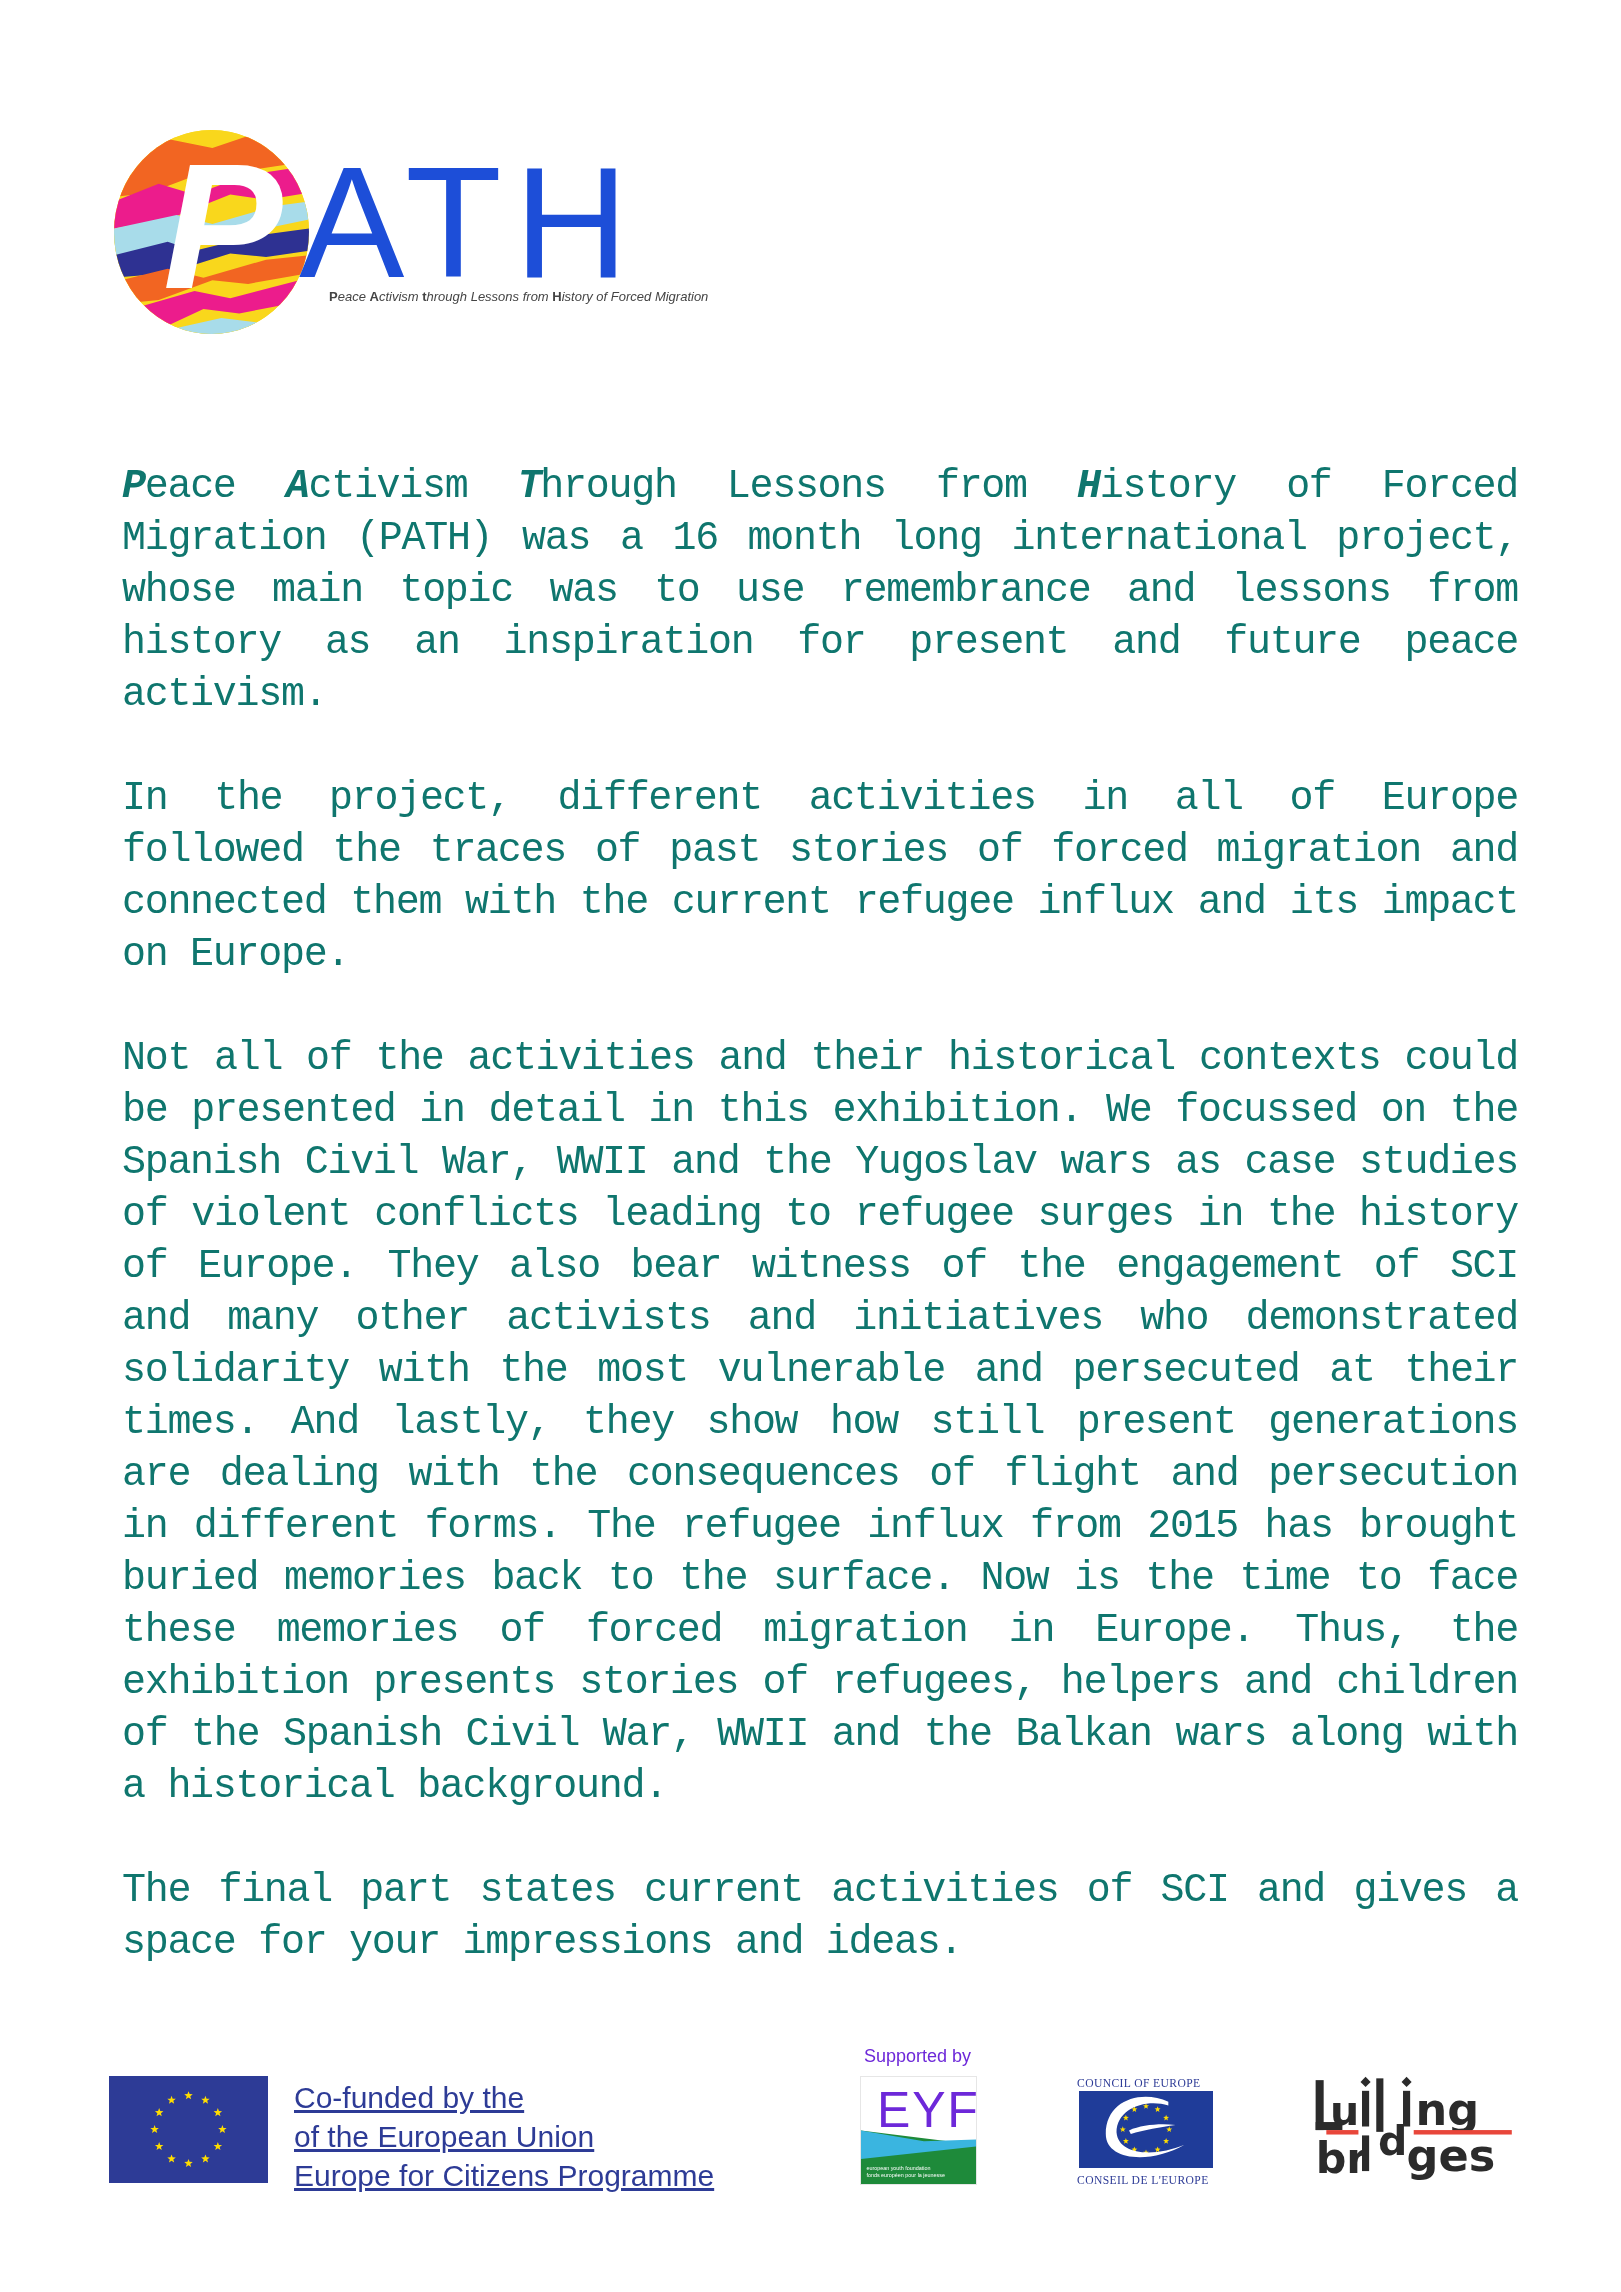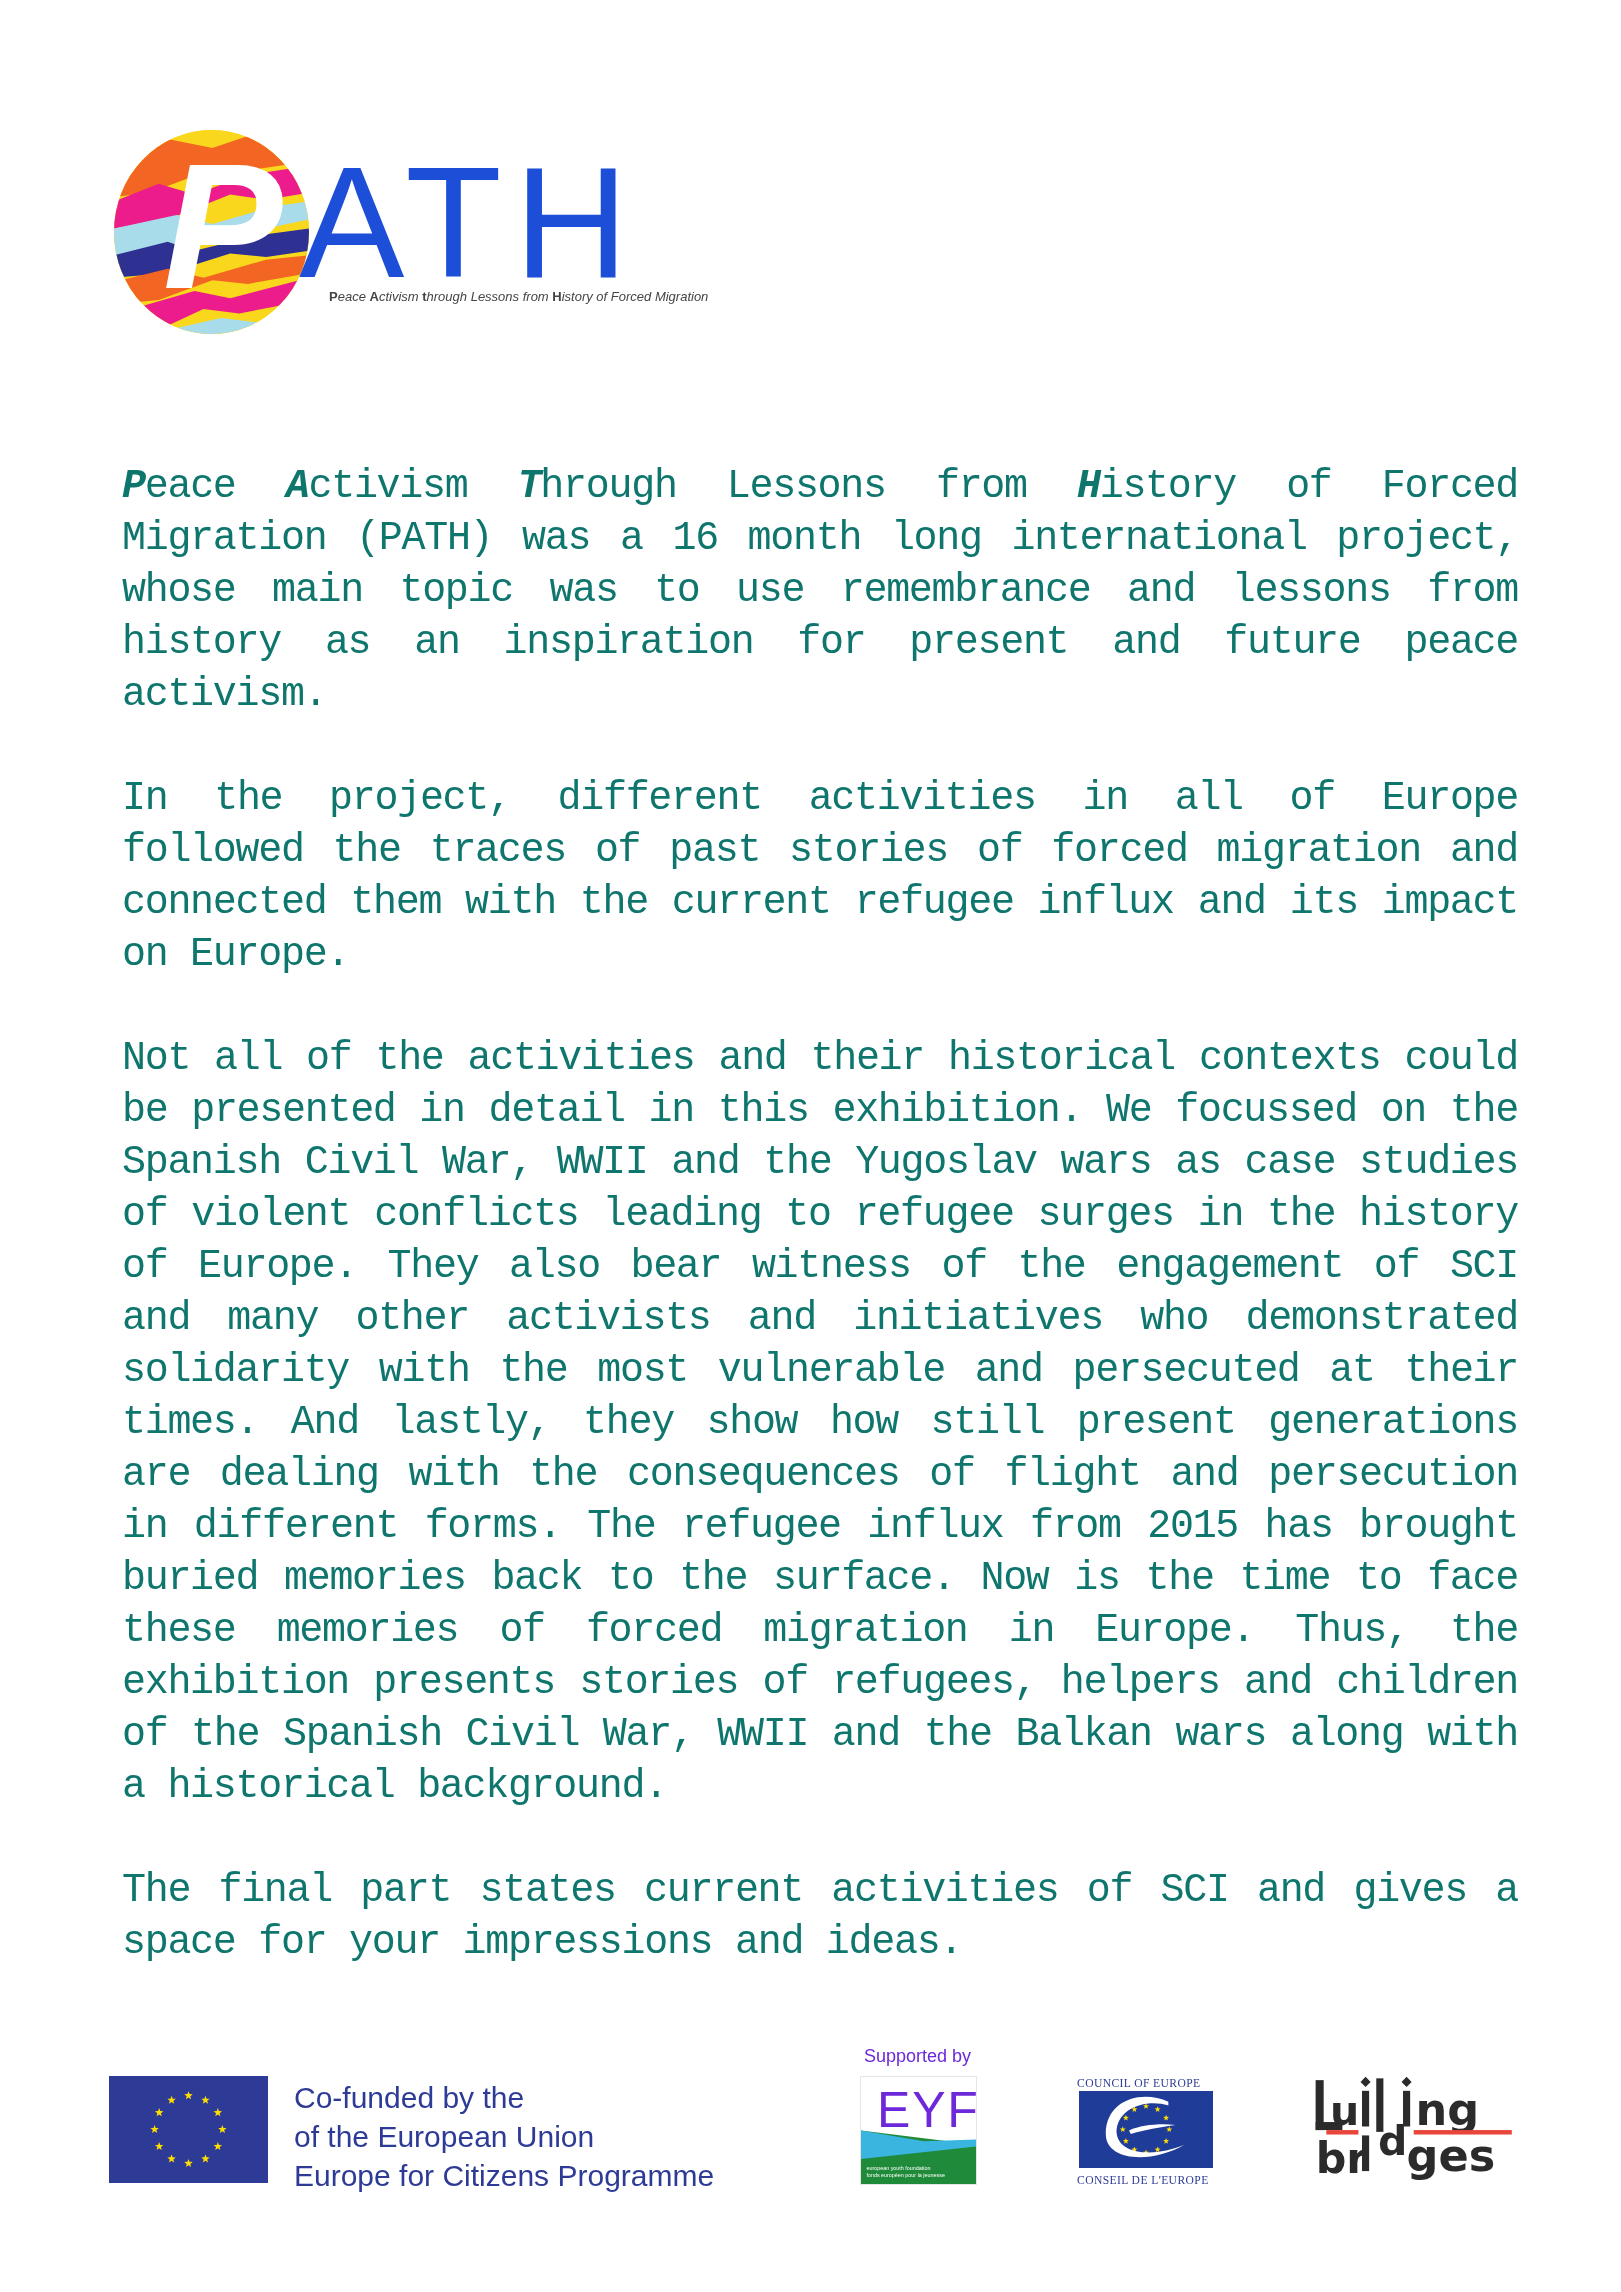--- a/index.html
+++ b/index.html
@@ -16,21 +16,21 @@
 
   
   .content { position: absolute; left: 110px; top: 461px; width: 1408px; }
   .para { font-family: Liberation Mono, monospace; font-size: 40px; line-height: 52px; text-align: justify; color: #0f766e; margin: 0 0 52px 12px; letter-spacing: -1.3px; font-stretch: condensed; transform-origin: left top; }
   .para .init { font-weight: bold; font-style: italic; }
 
   
   .eu { position: absolute; left: 109px; top: 2076px; width: 159px; height: 107px; background: #2d3b96; }
   .eu svg { width: 100%; height: 100%; display: block; }
   .eu-text { position: absolute; left: 294px; top: 2078px; font-family: "Liberation Sans", sans-serif; font-size: 30px; line-height: 39px; color: #2d3b96; }
-  .eu-text div { white-space: nowrap; }
+  .eu-text div { white-space: nowrap; text-decoration: underline; }
 
   .supported { position: absolute; left: 864px; top: 2046px; font-size: 18px; color: #6d28d9; }
   .eyf { position: absolute; left: 860px; top: 2076px; width: 115px; height: 107px; border: 0.9px solid #e6e6e6; overflow: hidden; background: #fff; }
   .eyf-letters { position: absolute; left: 16px; top: 3.6px; font-size: 50px; color: #6d28d9; letter-spacing: 1.8px; }
   .eyf svg { position: absolute; left: 0; top: 0; width: 115px; height: 107px; }
   .eyf-small { position: absolute; left: 5.4px; font-size: 5.4px; color: #fff; white-space: nowrap; }
 
   .coe-top { position: absolute; left: 1077px; top: 2077px; font-family: "Liberation Serif", serif; font-size: 11.6px; color: #2d3b96; letter-spacing: 0.4px; text-align: right; }
   .coe-flag { position: absolute; left: 1079px; top: 2091px; width: 134px; height: 77px; background: #1f3c99; }
   .coe-flag svg { width: 100%; height: 100%; display: block; }

